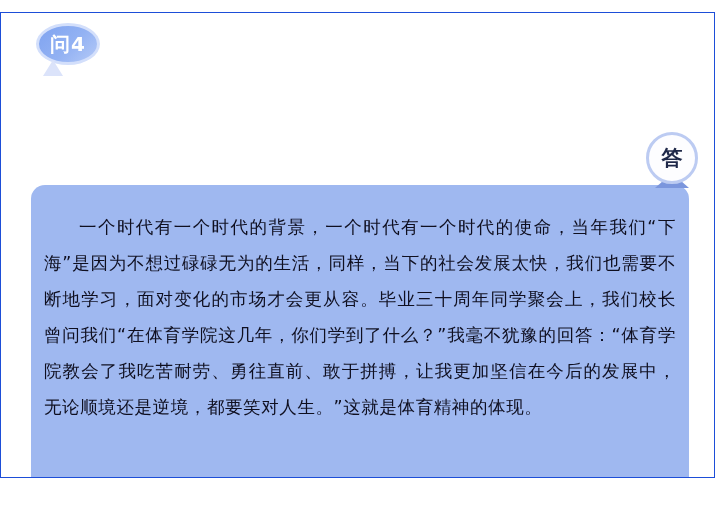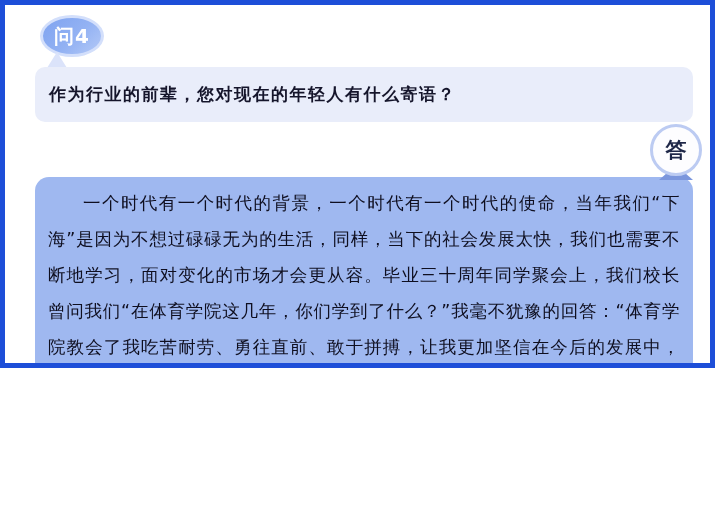--- a/index.html
+++ b/index.html
@@ -1,23 +1,24 @@
 <!DOCTYPE html>
 <html><head>
 <meta charset="utf-8">
 <style>
   html,body{margin:0;padding:0;background:#fff;}
   .page{
     position:relative;
-    width:715px;height:368px;
+    width:715px;height:466px;
     box-sizing:border-box;
     background:#ffffff;
-    border:5px solid #1d4ed8;
+    border:1px solid #1d4ed8;
     font-family:"DejaVu Sans","Liberation Sans",sans-serif;
     overflow:hidden;
+    margin-top:12px;
   }
   
   .q-badge{
     position:absolute;left:35px;top:10px;
     width:58px;height:36px;
     border-radius:50%;
     background:linear-gradient(135deg,#7fa3f0 0%,#93b2f3 55%,#b4c9f7 100%);
     border:3px solid #d3dffb;
     color:#ffffff;
     font-size:20px;font-weight:bold;
@@ -66,21 +67,21 @@
     border-bottom:15px solid #7b96dd;
     z-index:2;
   }
   
   .answer-box{
     position:absolute;left:30px;top:172px;
     width:658px;height:312px;
     box-sizing:border-box;
     background:#9fb8f0;
     border-radius:14px;
-    padding:8px 13px 0 13px;
+    padding:24px 13px 0 13px;
     z-index:1;
   }
   .answer-box p{
     margin:0;
     text-indent:2em;
     font-size:17.5px;
     line-height:36px;
     letter-spacing:0.6px;
     color:#0f0f20;
     text-align:justify;
@@ -95,23 +96,20 @@
 </head>
 <body>
 
 <div class="page">
 
   <div class="q-badge">
     <span>问4</span>
   </div>
   <div class="q-badge-tail"></div>
 
-  <div class="question-bar">
-    <span class="question-text">作为行业的前辈，您对现在的年轻人有什么寄语？</span>
-  </div>
 
   <div class="a-badge">
     <span>答</span>
   </div>
   <div class="a-badge-tail"></div>
 
   <div class="answer-box">
     <p>一个时代有一个时代的背景，一个时代有一个时代的使命，当年我们“下海”是因为不想过碌碌无为的生活，同样，当下的社会发展太快，我们也需要不断地学习，面对变化的市场才会更从容。毕业三十周年同学聚会上，我们校长曾问我们“在体育学院这几年，你们学到了什么？”我毫不犹豫的回答：“体育学院教会了我吃苦耐劳、勇往直前、敢于拼搏，让我更加坚信在今后的发展中，无论顺境还是逆境，都要笑对人生。”这就是体育精神的体现。</p>
   </div>
 

